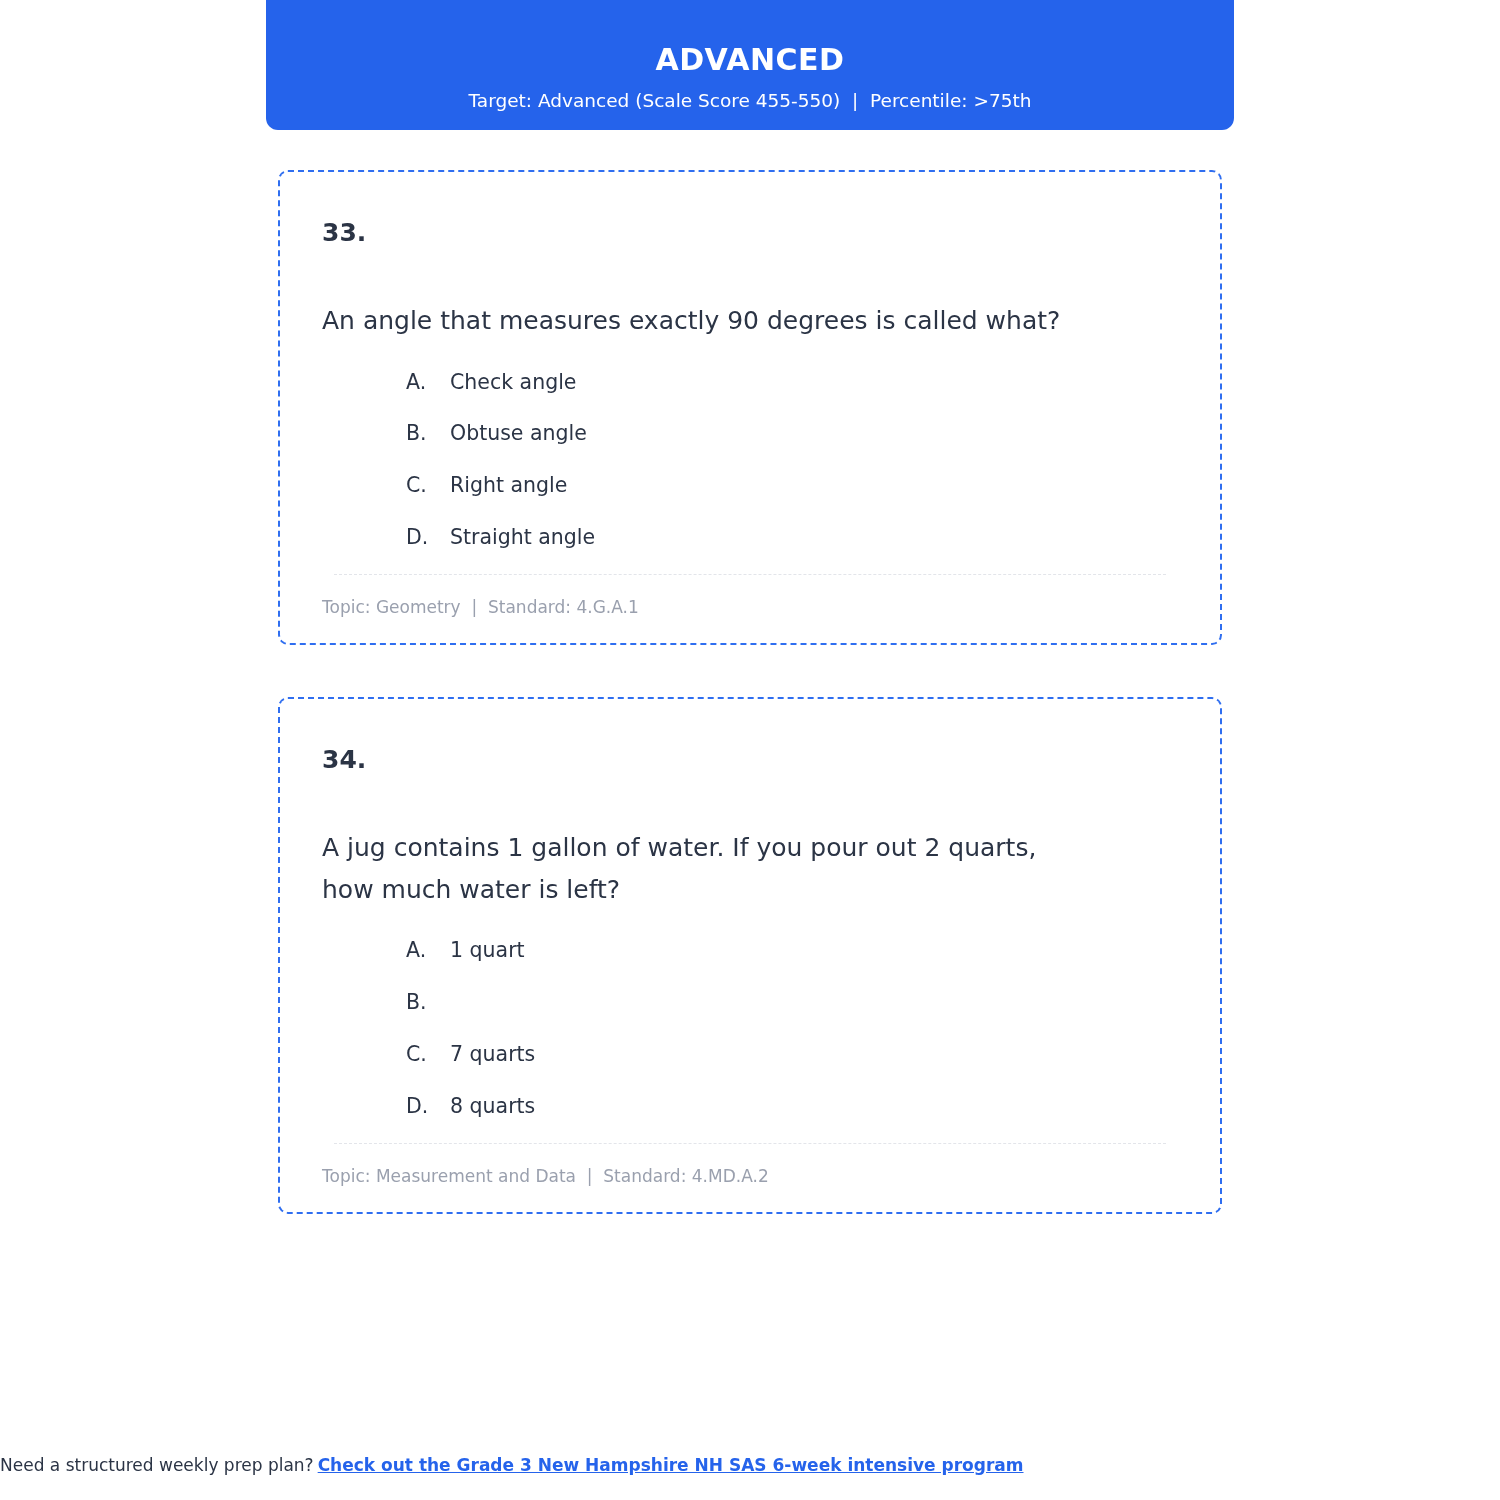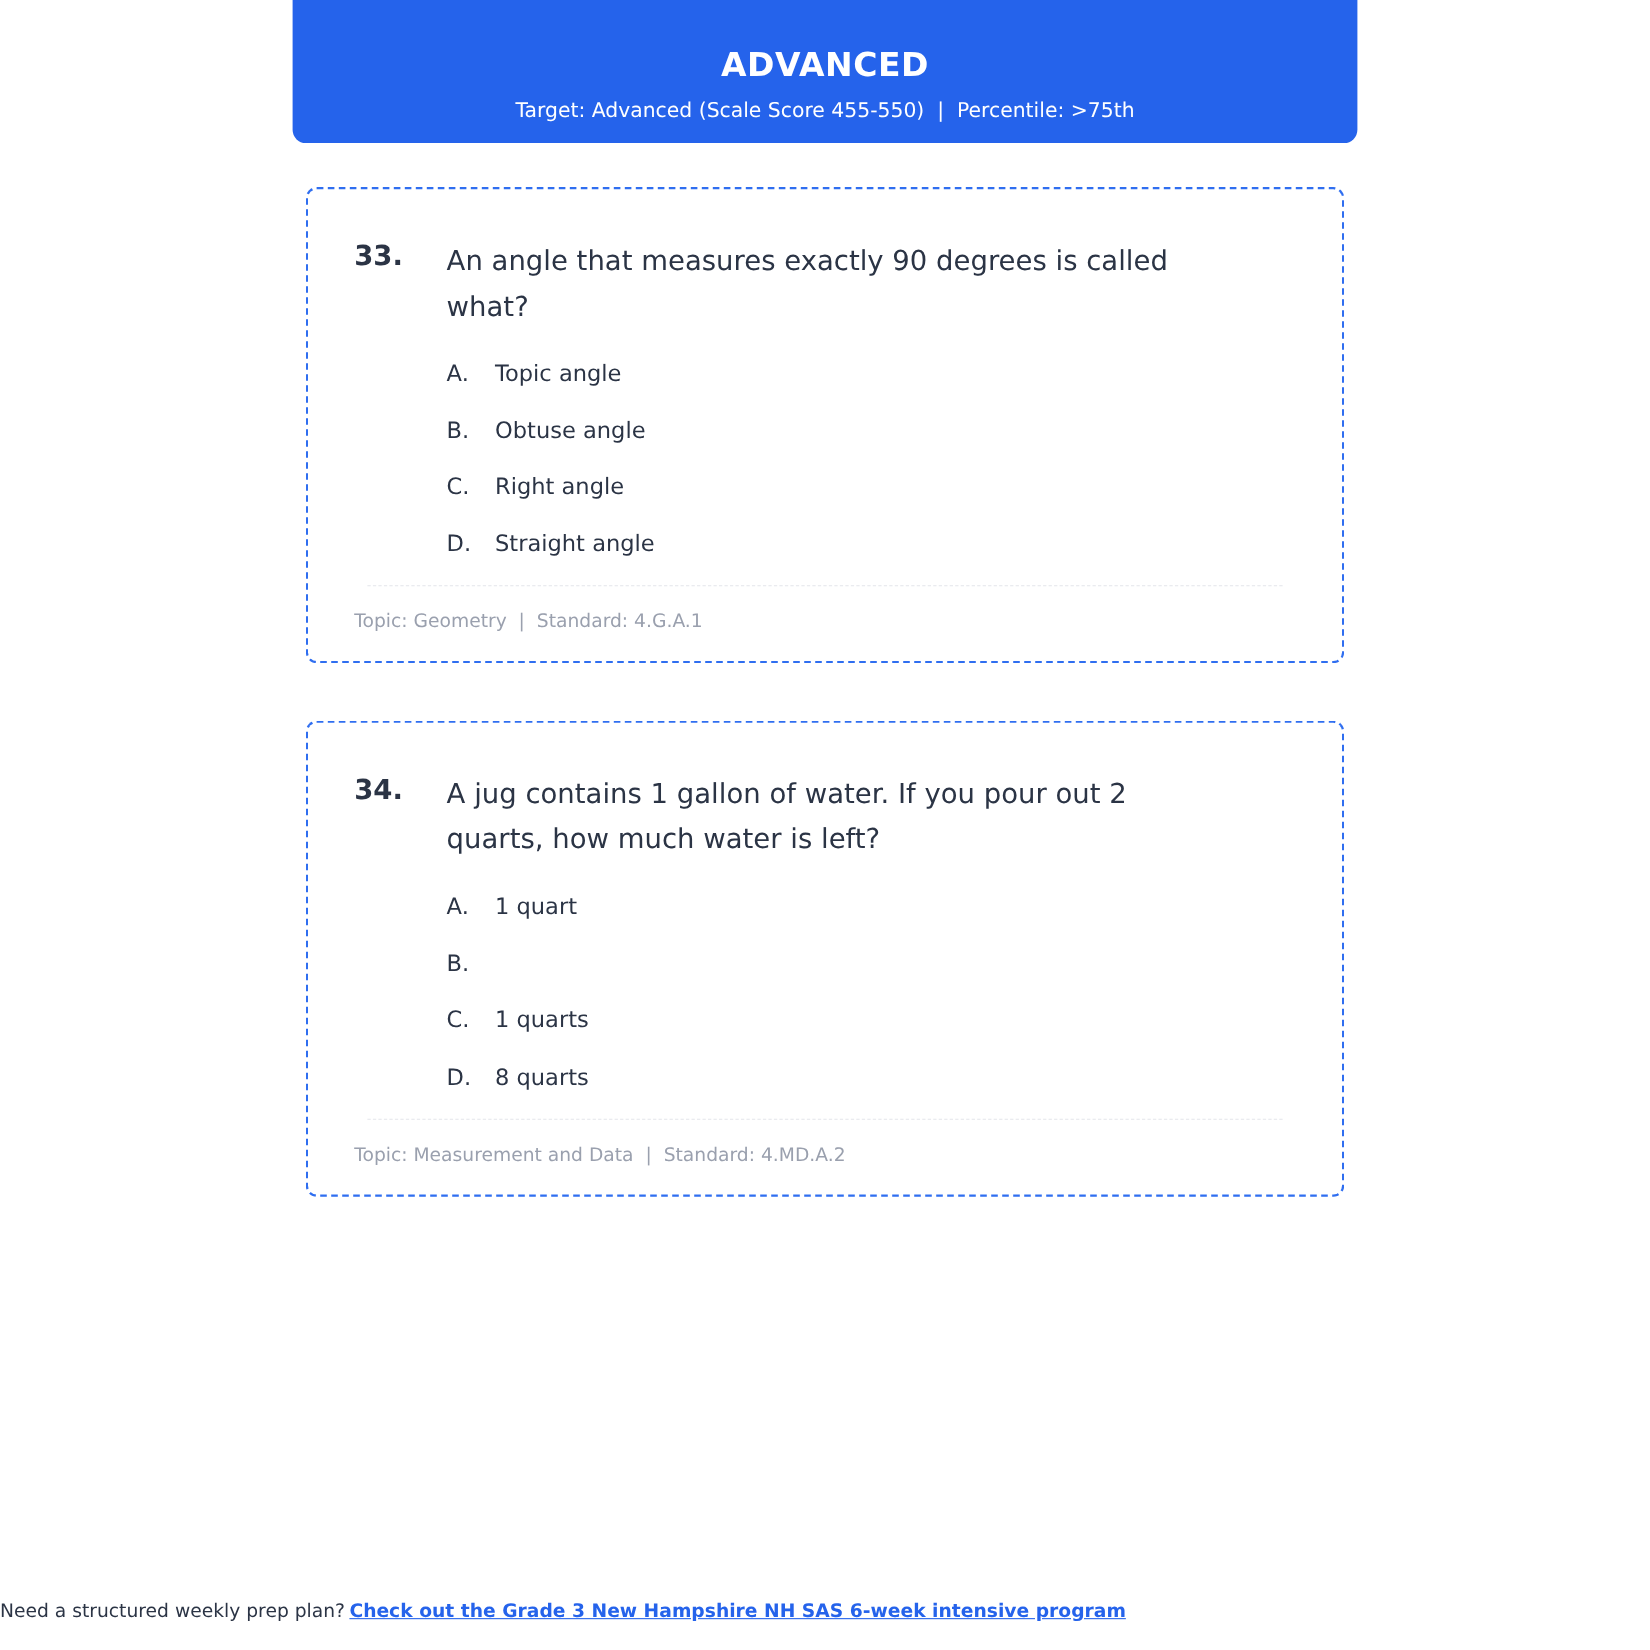--- a/index.html
+++ b/index.html
@@ -67,20 +67,21 @@
     border: 2.5px dashed #2f6ef0;
     border-radius: 10px;
     background: #ffffff;
     padding: 44px 42px 22px 42px;
     margin-bottom: 52px;
   }
   .question-head {
     display: flex;
     align-items: flex-start;
     margin-bottom: 26px;
+    flex-direction: column;
   }
   .question-number {
     font-size: 25px;
     font-weight: bold;
     color: #2b3445;
     width: 84px;
     flex: 0 0 84px;
     line-height: 1.35;
   }
   .question-text {
@@ -156,21 +157,21 @@
   <div class="questions">
 
     <div class="question-card">
       <div class="question-head">
         <div class="question-number">33.</div>
         <div class="question-text">An angle that measures exactly 90 degrees is called what?</div>
       </div>
       <ul class="options">
         <li class="option">
           <span class="option-letter">A.</span>
-          <span class="option-text">Topic angle</span>
+          <span class="option-text">Check angle</span>
         </li>
         <li class="option">
           <span class="option-letter">B.</span>
           <span class="option-text">Obtuse angle</span>
         </li>
         <li class="option">
           <span class="option-letter">C.</span>
           <span class="option-text">Right angle</span>
         </li>
         <li class="option">
@@ -190,21 +191,21 @@
       <ul class="options">
         <li class="option">
           <span class="option-letter">A.</span>
           <span class="option-text">1 quart</span>
         </li>
         <li class="option">
           <span class="option-letter">B.</span>
         </li>
         <li class="option">
           <span class="option-letter">C.</span>
-          <span class="option-text">1 quarts</span>
+          <span class="option-text">7 quarts</span>
         </li>
         <li class="option">
           <span class="option-letter">D.</span>
           <span class="option-text">8 quarts</span>
         </li>
       </ul>
       <hr class="meta-divider">
       <div class="question-meta">Topic: Measurement and Data  |  Standard: 4.MD.A.2</div>
     </div>
 

